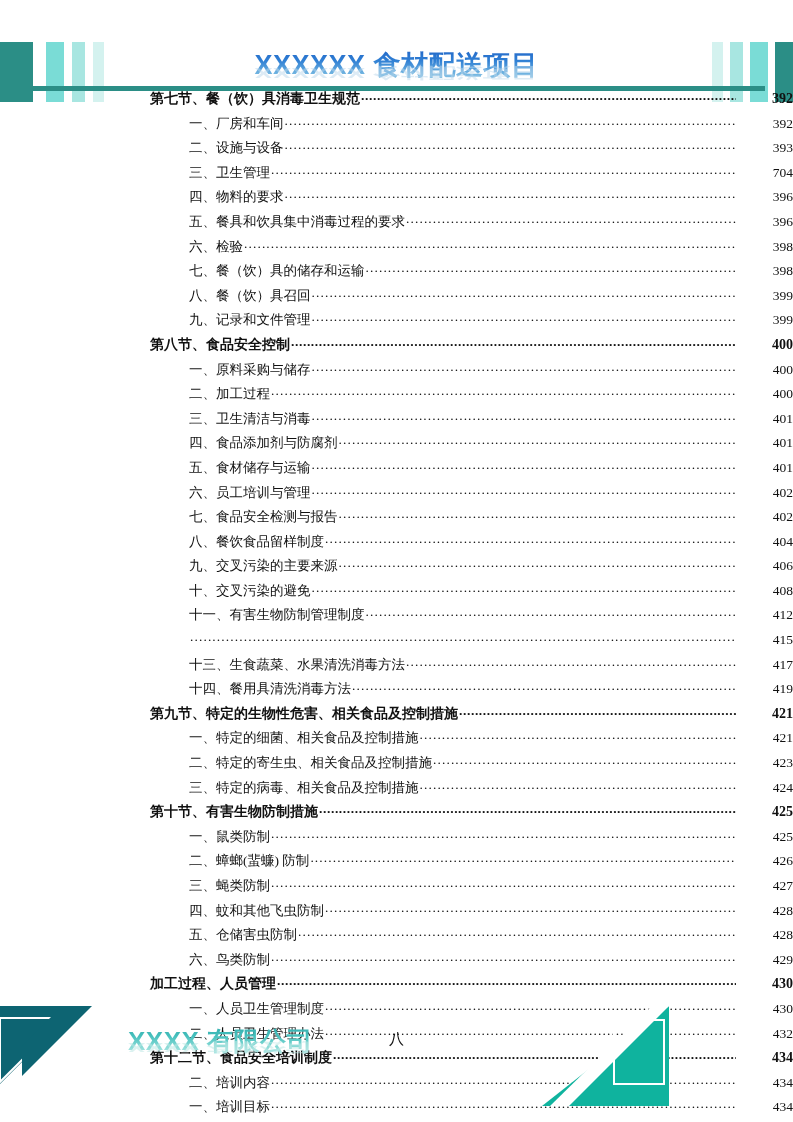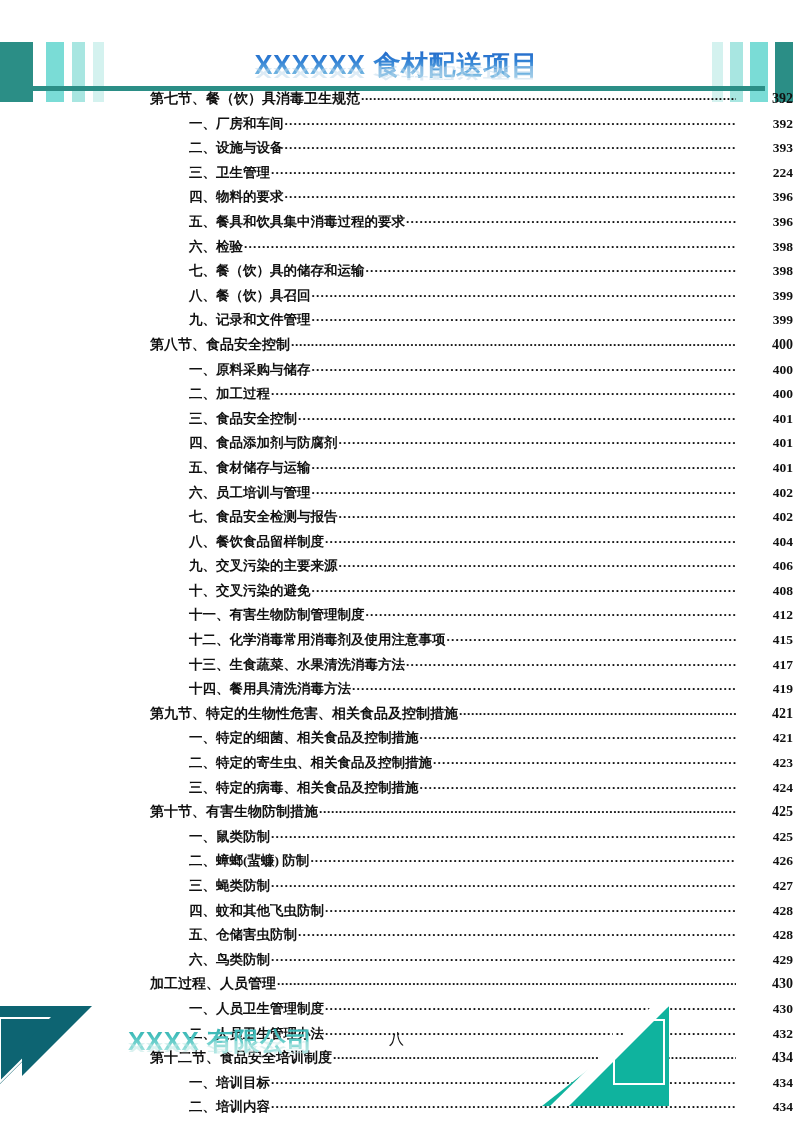--- a/index.html
+++ b/index.html
@@ -85,21 +85,21 @@
     color: #111;
     white-space: nowrap;
   }
   .toc-row.lvl1 {
     padding-left: 150px;
     font-weight: bold;
     font-size: 14px;
   }
   .toc-row.lvl2 {
     padding-left: 189px;
-    font-weight: bold;
+    font-weight: normal;
   }
   .toc-label {
     flex: 0 0 auto;
   }
   .toc-leader {
     flex: 1 1 auto;
     overflow: hidden;
     margin: 0 1px;
     position: relative;
     height: 13px;
@@ -211,21 +211,21 @@
       <span class="toc-page">392</span>
     </div>
     <div class="toc-row lvl2">
       <span class="toc-label">二、设施与设备</span>
       <span class="toc-leader"></span>
       <span class="toc-page">393</span>
     </div>
     <div class="toc-row lvl2">
       <span class="toc-label">三、卫生管理</span>
       <span class="toc-leader"></span>
-      <span class="toc-page">224</span>
+      <span class="toc-page">704</span>
     </div>
     <div class="toc-row lvl2">
       <span class="toc-label">四、物料的要求</span>
       <span class="toc-leader"></span>
       <span class="toc-page">396</span>
     </div>
     <div class="toc-row lvl2">
       <span class="toc-label">五、餐具和饮具集中消毒过程的要求</span>
       <span class="toc-leader"></span>
       <span class="toc-page">396</span>
@@ -259,21 +259,21 @@
       <span class="toc-label">一、原料采购与储存</span>
       <span class="toc-leader"></span>
       <span class="toc-page">400</span>
     </div>
     <div class="toc-row lvl2">
       <span class="toc-label">二、加工过程</span>
       <span class="toc-leader"></span>
       <span class="toc-page">400</span>
     </div>
     <div class="toc-row lvl2">
-      <span class="toc-label">三、食品安全控制</span>
+      <span class="toc-label">三、卫生清洁与消毒</span>
       <span class="toc-leader"></span>
       <span class="toc-page">401</span>
     </div>
     <div class="toc-row lvl2">
       <span class="toc-label">四、食品添加剂与防腐剂</span>
       <span class="toc-leader"></span>
       <span class="toc-page">401</span>
     </div>
     <div class="toc-row lvl2">
       <span class="toc-label">五、食材储存与运输</span>
@@ -304,21 +304,20 @@
       <span class="toc-label">十、交叉污染的避免</span>
       <span class="toc-leader"></span>
       <span class="toc-page">408</span>
     </div>
     <div class="toc-row lvl2">
       <span class="toc-label">十一、有害生物防制管理制度</span>
       <span class="toc-leader"></span>
       <span class="toc-page">412</span>
     </div>
     <div class="toc-row lvl2">
-      <span class="toc-label">十二、化学消毒常用消毒剂及使用注意事项</span>
       <span class="toc-leader"></span>
       <span class="toc-page">415</span>
     </div>
     <div class="toc-row lvl2">
       <span class="toc-label">十三、生食蔬菜、水果清洗消毒方法</span>
       <span class="toc-leader"></span>
       <span class="toc-page">417</span>
     </div>
     <div class="toc-row lvl2">
       <span class="toc-label">十四、餐用具清洗消毒方法</span>
@@ -394,26 +393,26 @@
       <span class="toc-label">二、人员卫生管理办法</span>
       <span class="toc-leader"></span>
       <span class="toc-page">432</span>
     </div>
     <div class="toc-row lvl1">
       <span class="toc-label">第十二节、食品安全培训制度</span>
       <span class="toc-leader"></span>
       <span class="toc-page">434</span>
     </div>
     <div class="toc-row lvl2">
+      <span class="toc-label">二、培训内容</span>
+      <span class="toc-leader"></span>
+      <span class="toc-page">434</span>
+    </div>
+    <div class="toc-row lvl2">
       <span class="toc-label">一、培训目标</span>
-      <span class="toc-leader"></span>
-      <span class="toc-page">434</span>
-    </div>
-    <div class="toc-row lvl2">
-      <span class="toc-label">二、培训内容</span>
       <span class="toc-leader"></span>
       <span class="toc-page">434</span>
     </div>
   </div>
 
 <div id="footer">
   <svg class="foot-dec" style="left:0;top:0;" width="110" height="100" viewBox="0 0 110 100">
     <polygon points="0,0 78,0 0,78" fill="#0d6472"></polygon>
     <polygon points="0,12 64,12 0,76" fill="none" stroke="#ffffff" stroke-width="2"></polygon>
     <polygon points="8,92 92,8 76,4 0,80" fill="#ffffff"></polygon>

